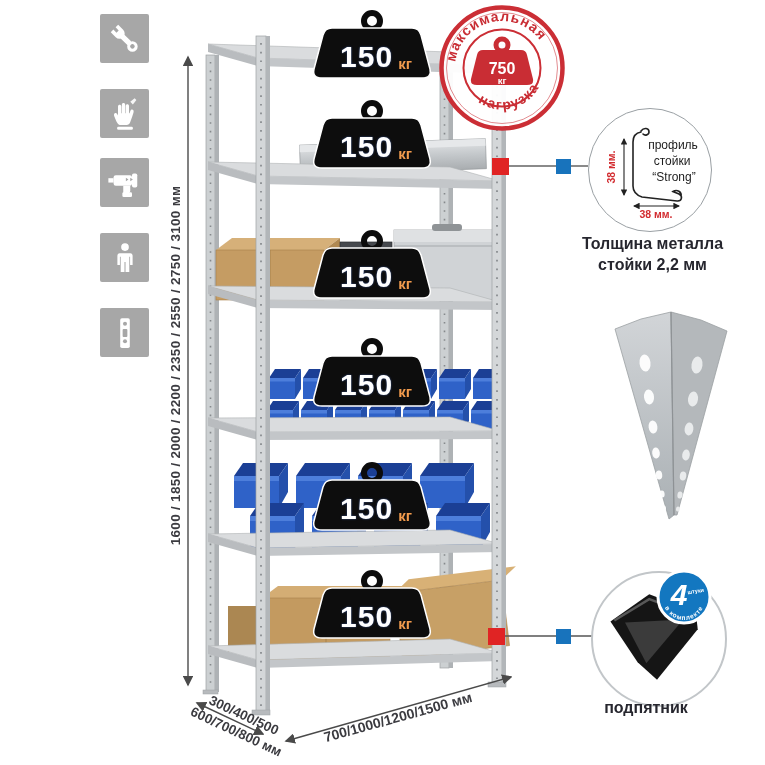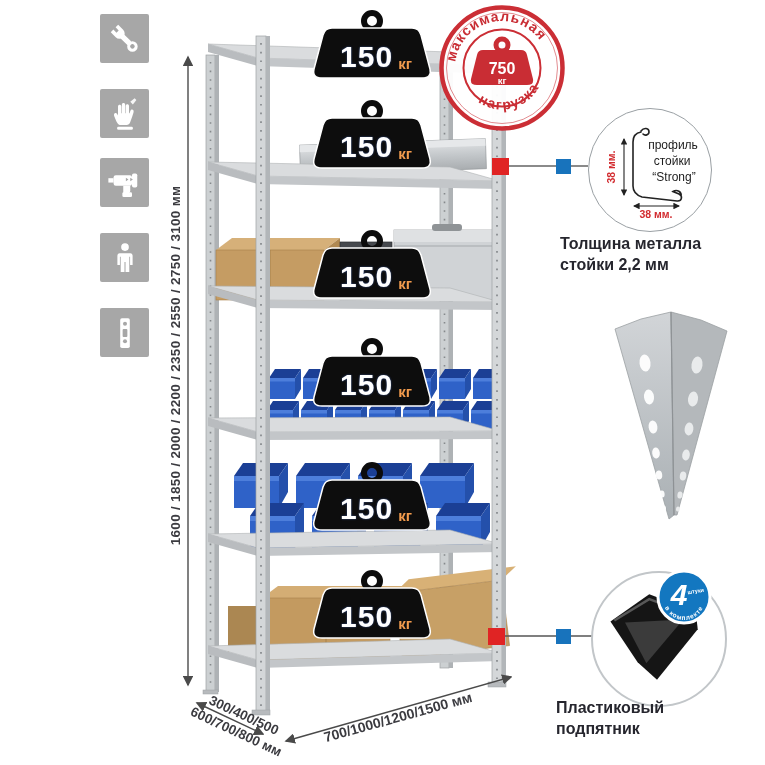--- a/index.html
+++ b/index.html
@@ -26,21 +26,21 @@
             transform:rotate(-90deg); letter-spacing:.3px; }
   .depth-label { left:135px; top:706px; width:210px; text-align:center; font-size:13.5px;
                  line-height:1.3; transform:rotate(25deg); white-space:normal; }
   .width-label { left:268px; top:709px; width:260px; text-align:center; font-size:14px;
                  transform:rotate(-15.5deg); }
 
   
   .circle { position:absolute; background:#fff; border-radius:50%; }
   .profile-circle { left:588px; top:108px; width:122px; height:122px; border:1.5px solid #9aa0a4; }
   .foot-circle { left:591px; top:571px; width:132px; height:132px; border:2px solid #c2c6c9; }
-  .caption { position:absolute; color:#26262e; font-weight:bold;
+  .caption { position:absolute; text-align:center; color:#26262e; font-weight:bold;
              font-size:16px; line-height:1.3; }
   .cap-thickness { left:560px; top:234px; width:185px; }
   .cap-foot { left:556px; top:698px; width:180px; }
 
   .stamp { position:absolute; left:436px; top:2px; width:132px; height:132px; }
   .foot-badge { position:absolute; left:655px; top:568px; width:58px; height:58px; }
   .corner-post { position:absolute; left:605px; top:305px; width:140px; height:228px; }
 </style>
 </head>
 <body>
@@ -405,17 +405,16 @@
   <svg class="foot-badge" viewBox="0 0 58 58">
     <circle cx="29" cy="29" r="26" fill="#1377c0" stroke="#ffffff" stroke-width="3"></circle>
     <text x="24" y="37" text-anchor="middle" fill="#ffffff" font-size="30" font-weight="bold" font-style="italic" font-family="Liberation Sans, sans-serif">4</text>
     <text x="41" y="25" text-anchor="middle" fill="#ffffff" font-size="5.5" font-weight="bold" transform="rotate(-8 41 25)" font-family="Liberation Sans, sans-serif">штуки</text>
     <path id="farc" d="M 8 31 A 21 21 0 0 0 50 31" fill="none"></path>
     <text font-size="6.5" font-weight="bold" fill="#ffffff" letter-spacing="0.8" font-family="Liberation Sans, sans-serif">
       <textPath href="#farc" startOffset="50%" text-anchor="middle">в комплекте</textPath>
     </text>
   </svg>
   <div class="caption cap-foot">
-    <div>Пластиковый</div>
     <div>подпятник</div>
   </div>
 
 </div>
 
 </body></html>

